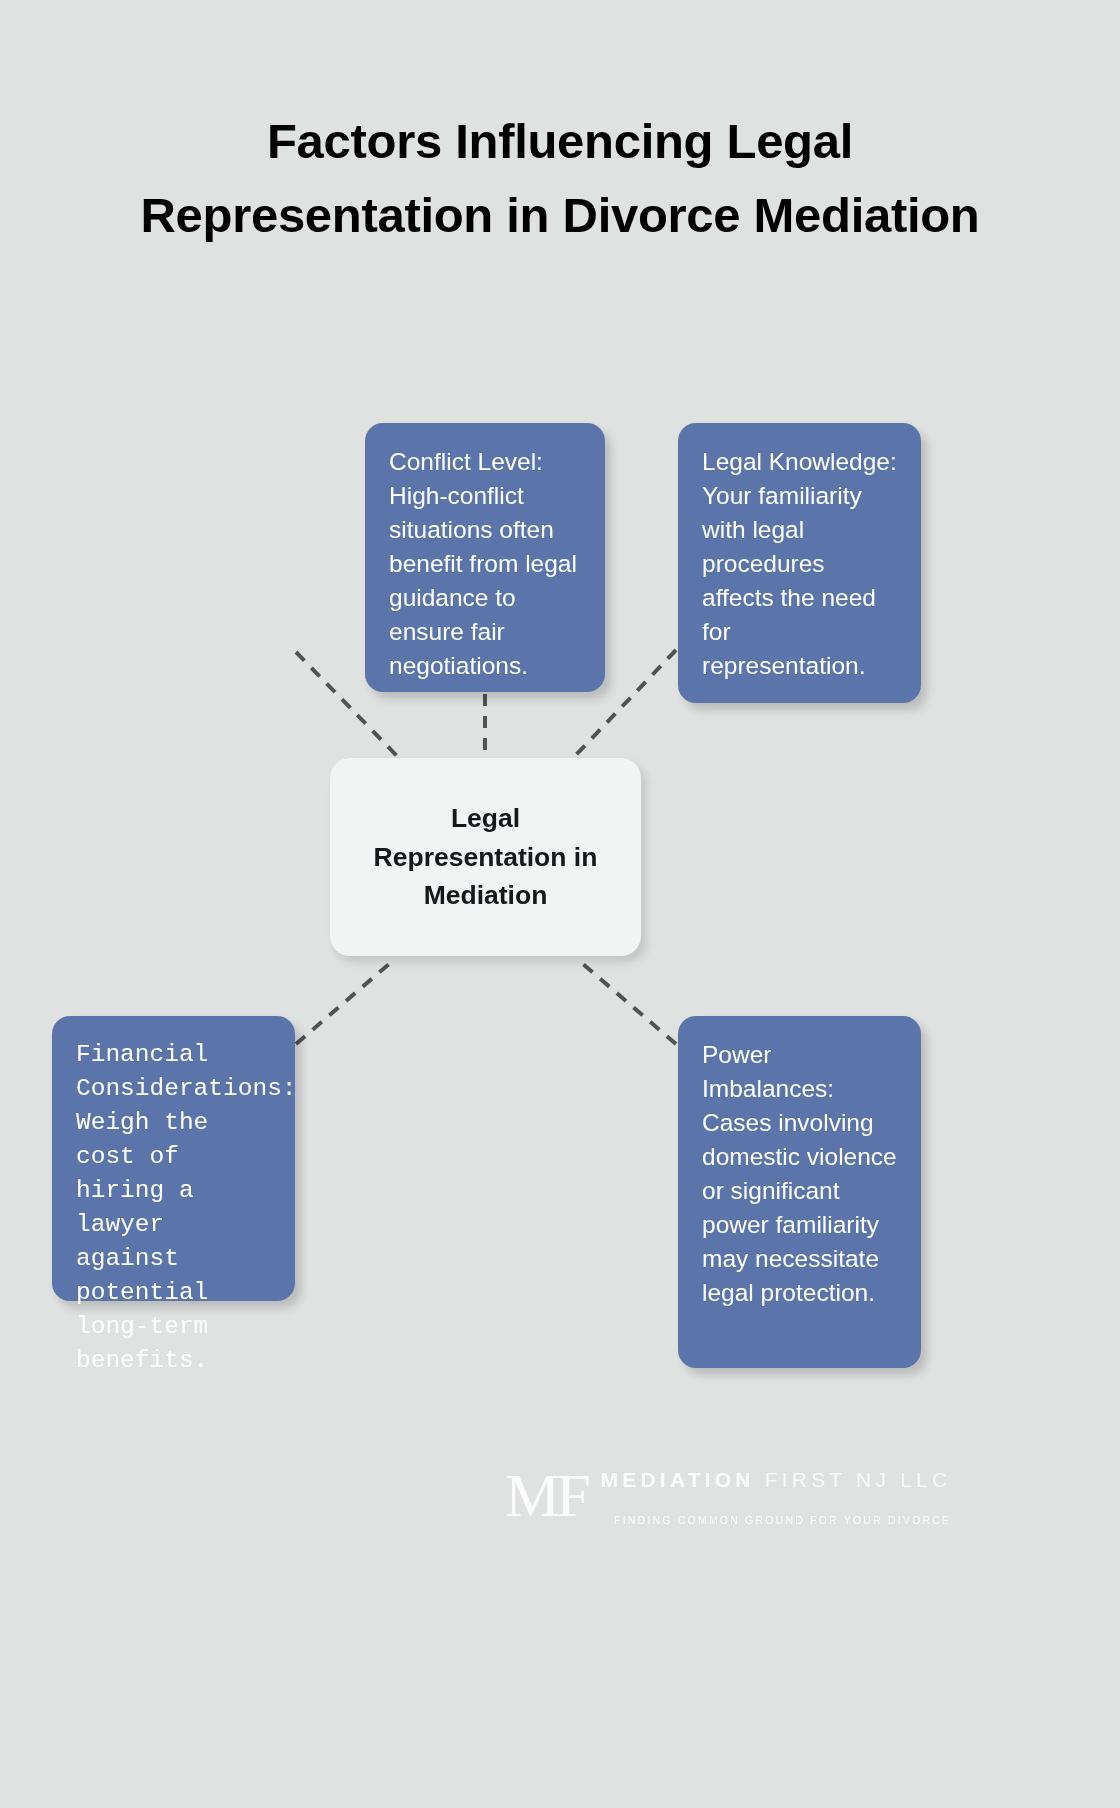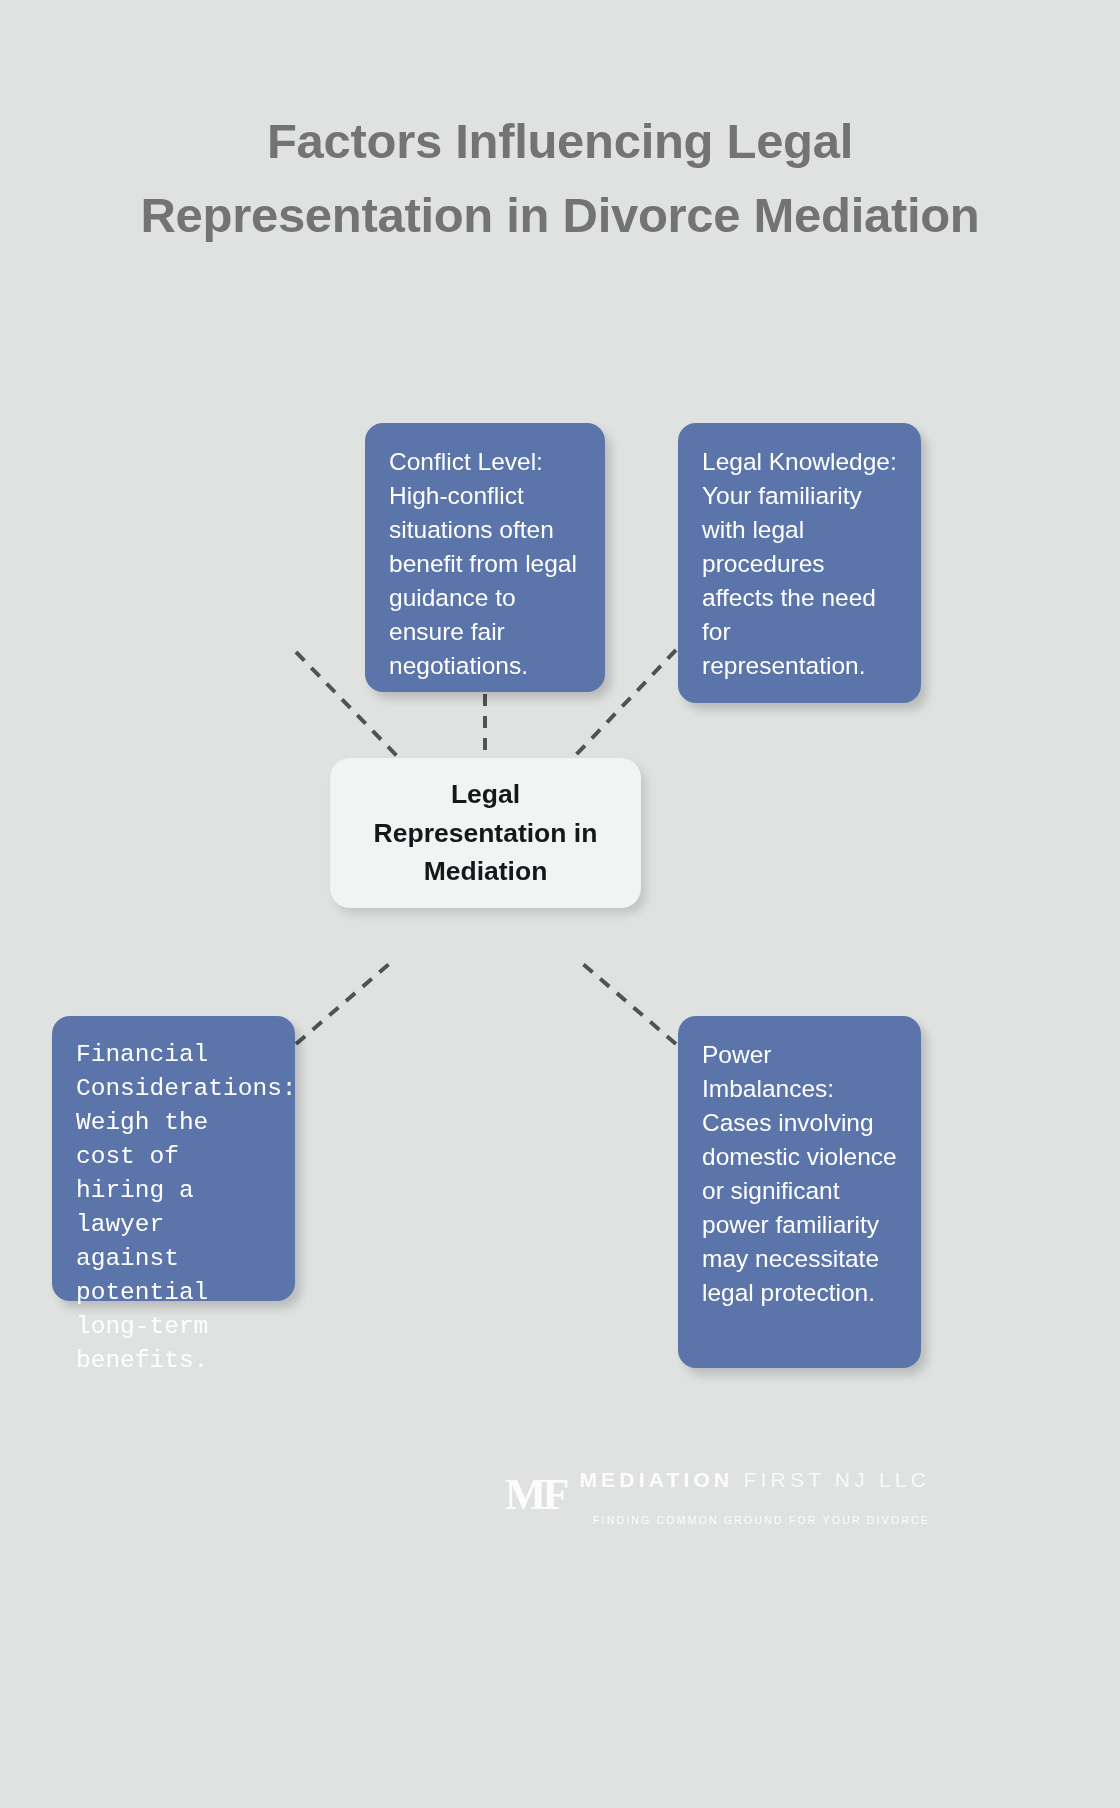--- a/index.html
+++ b/index.html
@@ -32,21 +32,21 @@
 
   .title {
     position: absolute;
     left: 110px;
     top: 105px;
     width: 900px;
     text-align: center;
     font-size: 49px;
     font-weight: bold;
     line-height: 1.5;
-    color: #737373;
+    color: #000000;
     letter-spacing: -0.3px;
   }
 
   .node {
     position: absolute;
     background: #5b75ab;
     border-radius: 18px;
     box-shadow: 6px 7px 10px rgba(0,0,0,0.17);
     box-sizing: border-box;
     color: #ffffff;
@@ -71,35 +71,35 @@
     justify-content: center;
     padding: 18px 26px;
   }
 
   
   .n-case      { left: 52px;  top: 423px; width: 243px; height: 233px; }
   .n-conflict  { left: 365px; top: 423px; width: 240px; height: 269px; }
   .n-knowledge { left: 678px; top: 423px; width: 243px; height: 280px; }
   .n-financial { left: 52px;  top: 1016px; width: 243px; height: 285px; font-family: Liberation Mono, monospace; }
   .n-power     { left: 678px; top: 1016px; width: 243px; height: 352px; }
-  .n-center    { left: 330px; top: 758px; width: 311px; height: 150px; }
+  .n-center    { left: 330px; top: 758px; width: 311px; height: 198px; }
 
   
   .logo {
     position: absolute;
     left: 505px;
     top: 1455px;
     width: 420px;
     height: 80px;
     display: flex;
     align-items: center;
   }
   .logo-mark {
-    font-size: 44px;
-    font-weight: bold;
+    font-size: 62px;
+    font-weight: normal;
     color: #ffffff;
     letter-spacing: -4px;
     line-height: 1;
     opacity: 0.92;
     font-family: "Liberation Serif", serif;
   }
   .logo-text {
     margin-left: 14px;
     padding-top: 4px;
   }

